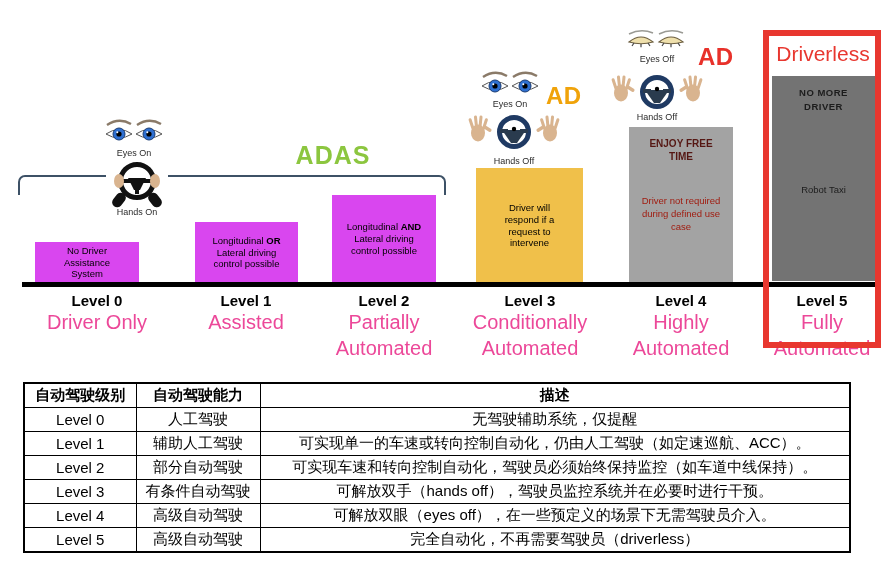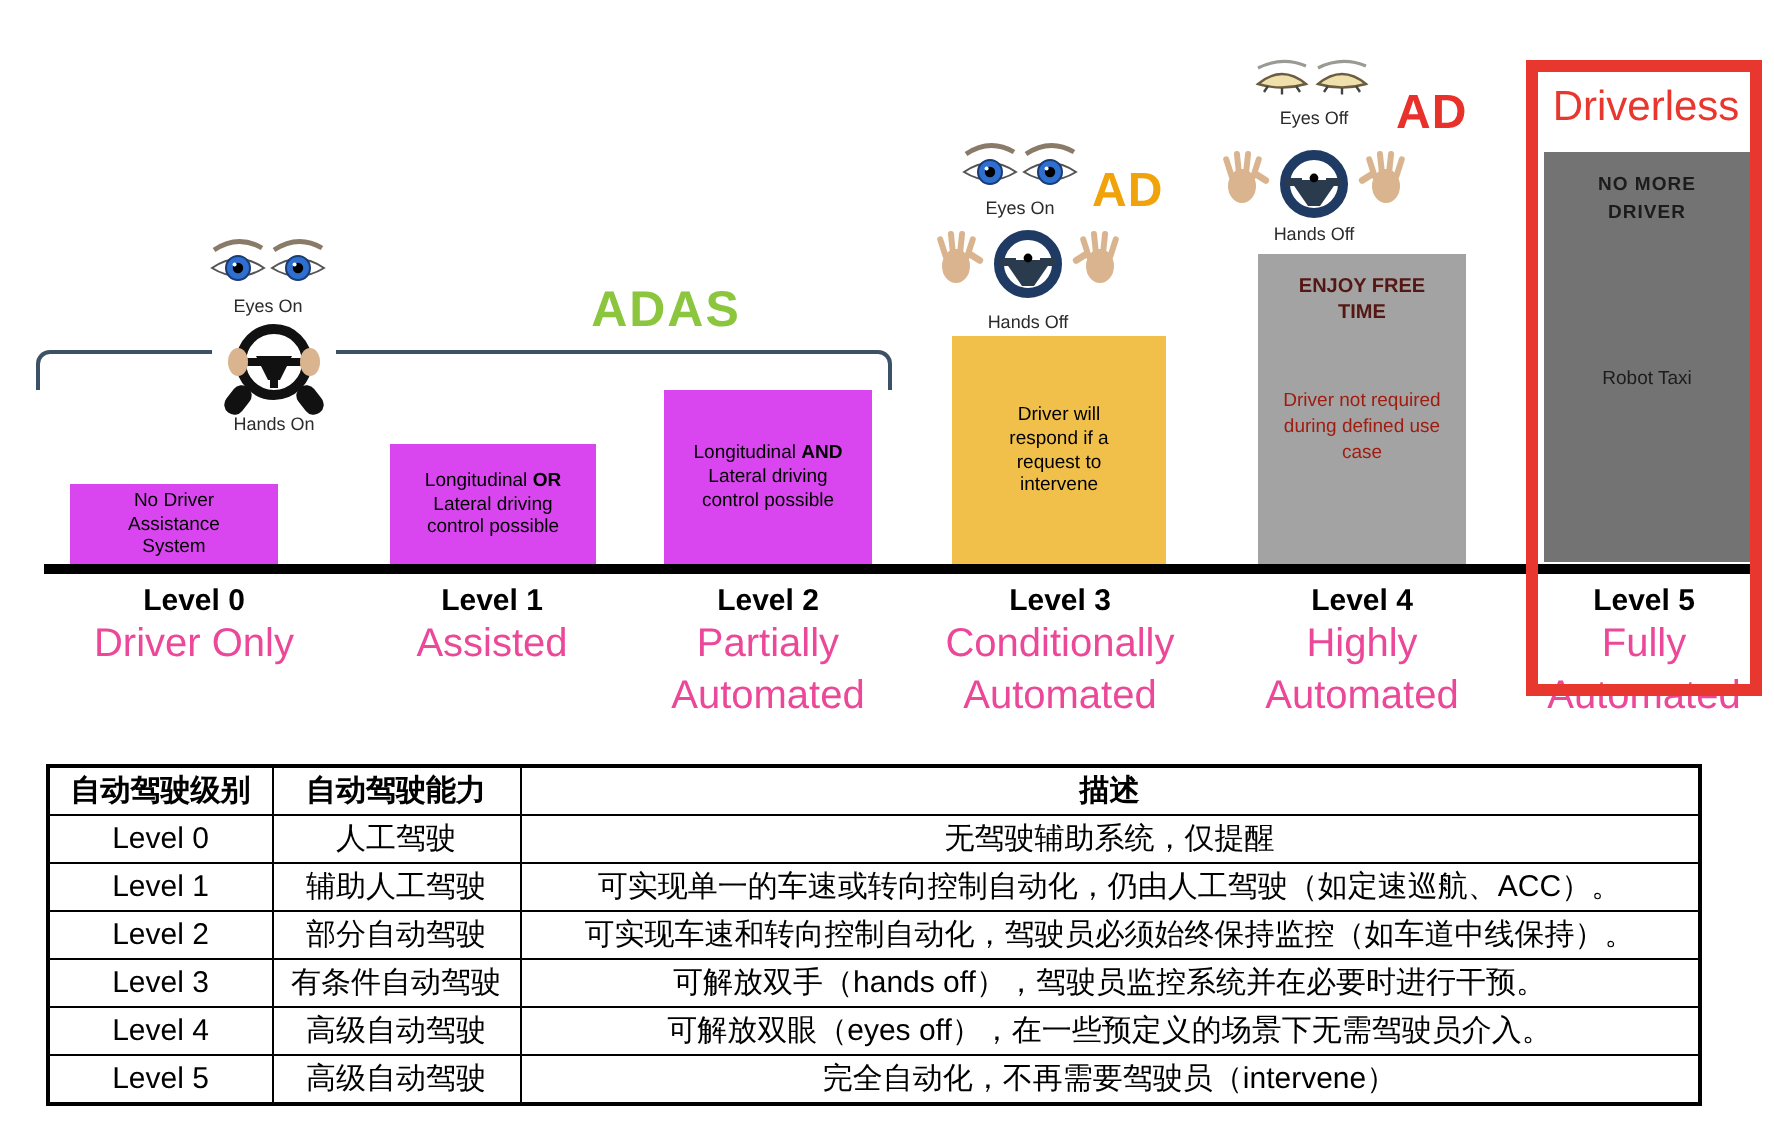--- a/index.html
+++ b/index.html
@@ -237,18 +237,18 @@
       <td>可解放双手（hands off），驾驶员监控系统并在必要时进行干预。</td>
     </tr>
     <tr>
       <td>Level 4</td>
       <td>高级自动驾驶</td>
       <td>可解放双眼（eyes off），在一些预定义的场景下无需驾驶员介入。</td>
     </tr>
     <tr>
       <td>Level 5</td>
       <td>高级自动驾驶</td>
-      <td>完全自动化，不再需要驾驶员（intervene）</td>
+      <td>完全自动化，不再需要驾驶员（driverless）</td>
     </tr>
   </tbody>
     </table>
 
 </div>
 
 </body></html>

